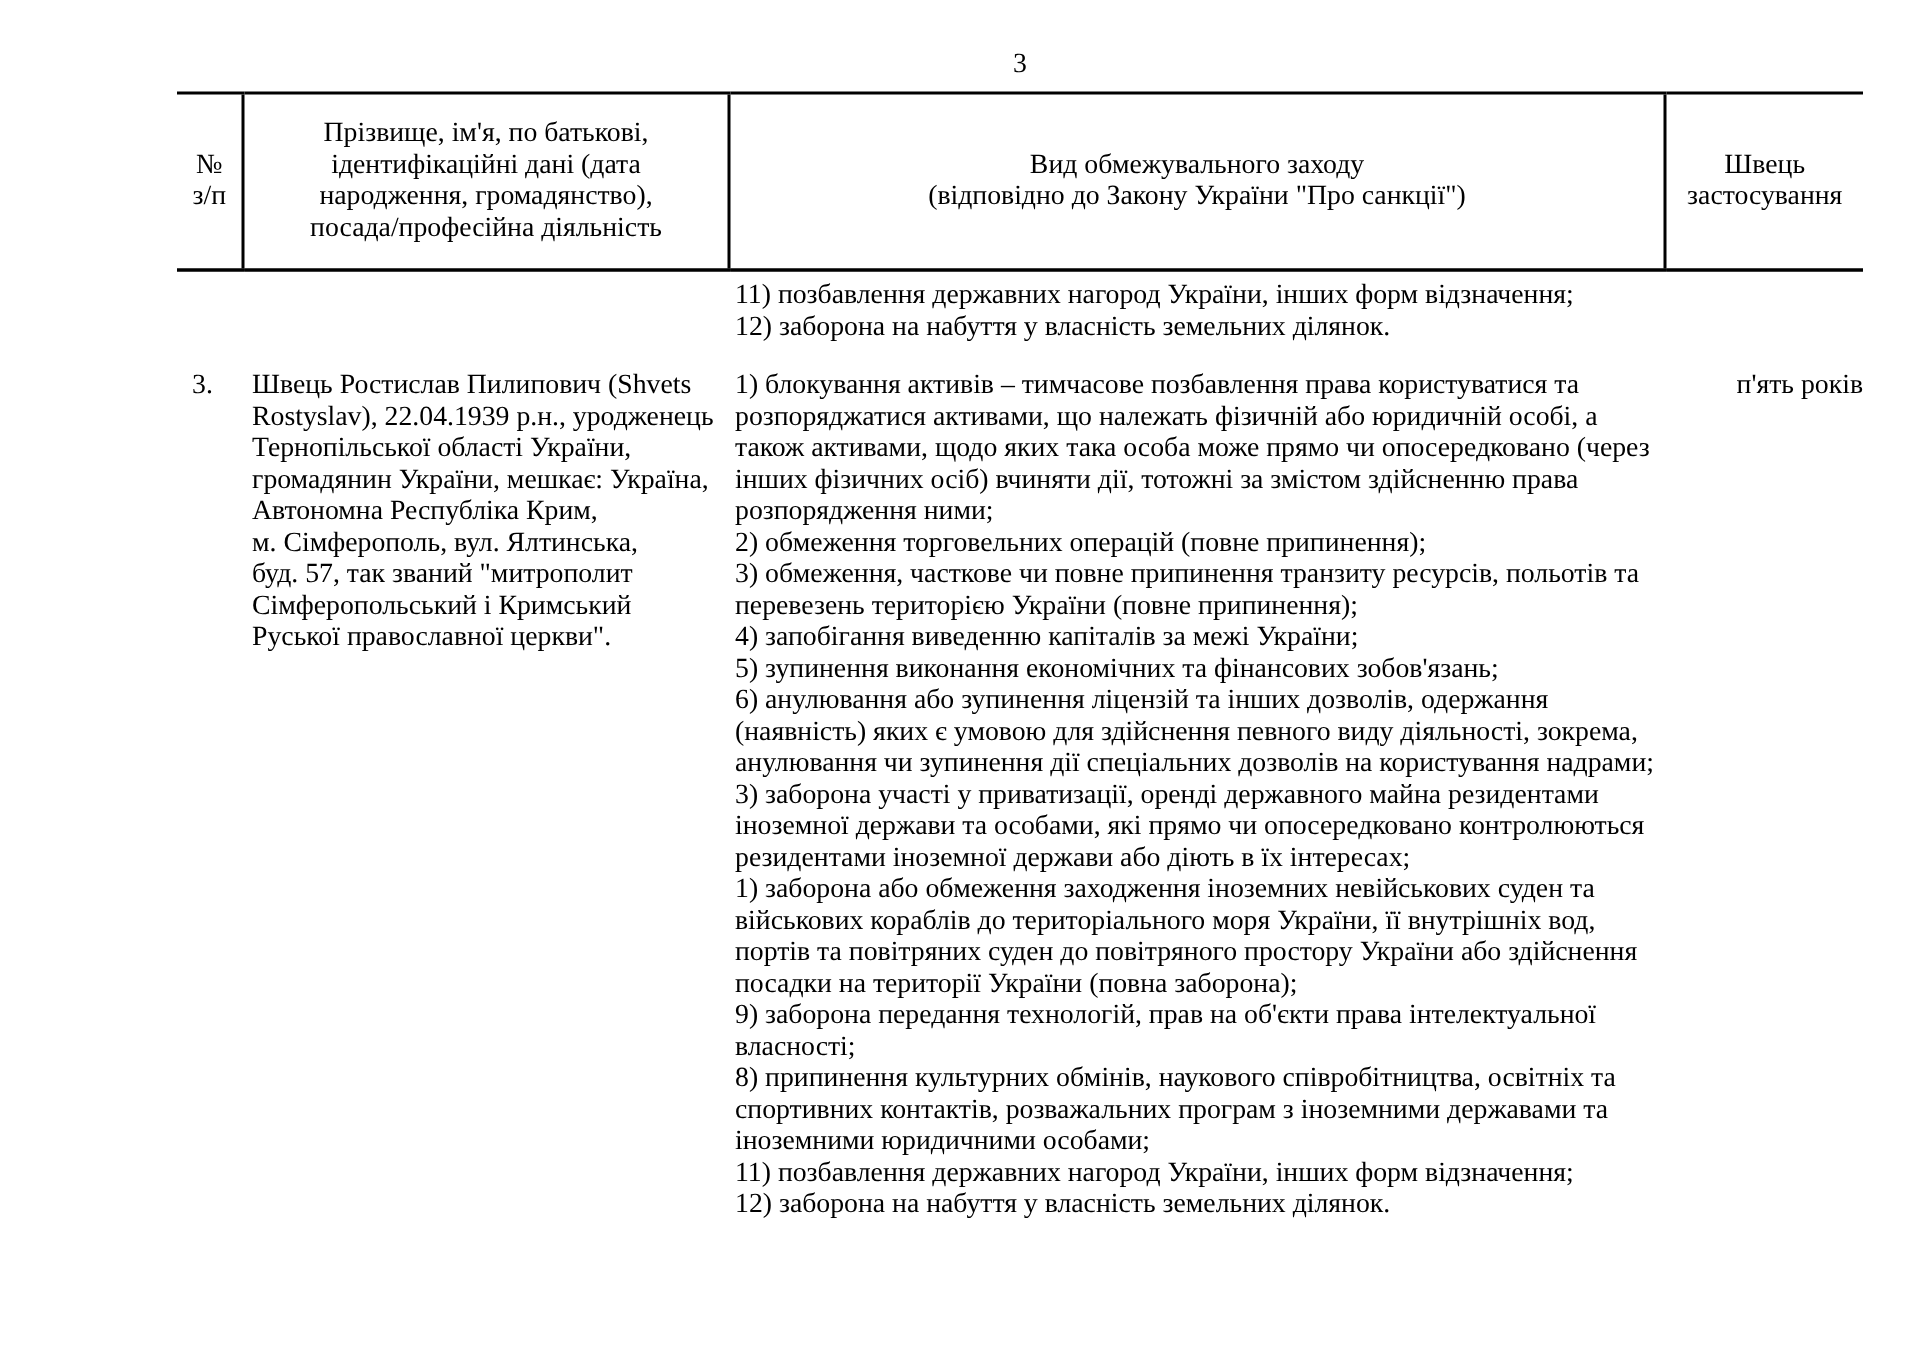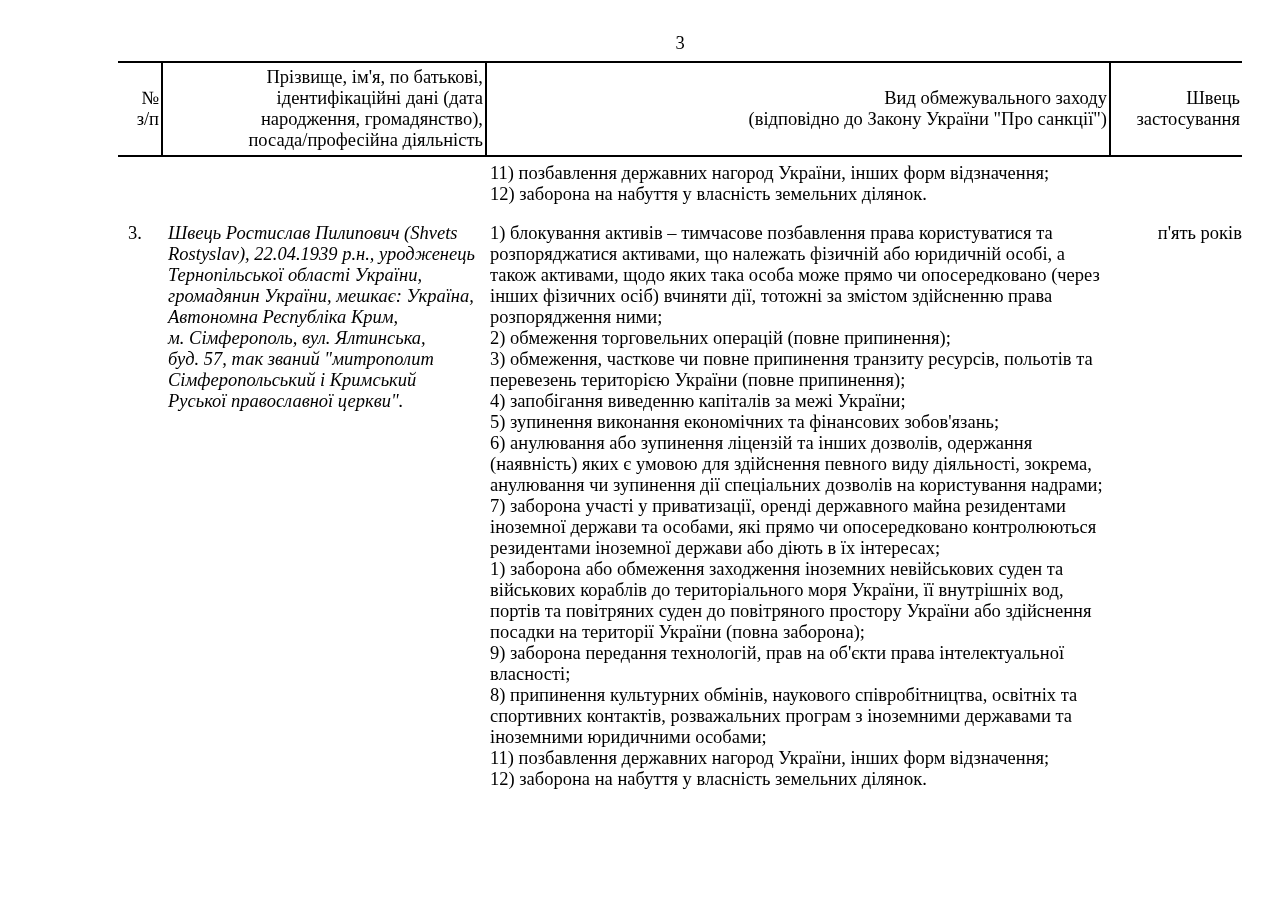--- a/index.html
+++ b/index.html
@@ -33,26 +33,26 @@
     table-layout: fixed;
     width: 1124px;
     margin-top: 7px;
   }
   table.doc-table col.c1 { width: 44px; }
   table.doc-table col.c2 { width: 324px; }
   table.doc-table col.c3 { width: 624px; }
   table.doc-table col.c4 { width: 132px; }
   thead th {
     font-weight: normal;
-    text-align: right;
+    text-align: center;
     vertical-align: middle;
     border-top: 2px solid #000;
     border-bottom: 2px solid #000;
     height: 81px;
-    padding: 4px 2px;
+    padding: 16px 2px;
     border-radius: 10px;
   }
   thead th + th {
     border-left: 2px solid #000;
   }
   .preline {
     white-space: pre-line;
   }
   tbody td {
     vertical-align: top;
@@ -65,21 +65,20 @@
   tr.row-entry > td {
     padding-top: 18px;
   }
   td.cell-number {
     text-align: center;
     padding-right: 10px;
   }
   td.cell-name {
     padding-left: 6px;
     padding-right: 4px;
-    font-style: italic;
   }
   td.cell-measures {
     padding-left: 4px;
   }
   td.cell-term {
     text-align: right;
   }
   .measure {
     white-space: pre-line;
   }
@@ -141,21 +140,21 @@
 інших фізичних осіб) вчиняти дії, тотожні за змістом здійсненню права
 розпорядження ними;</div>
             <div class="measure">2) обмеження торговельних операцій (повне припинення);</div>
             <div class="measure">3) обмеження, часткове чи повне припинення транзиту ресурсів, польотів та
 перевезень територією України (повне припинення);</div>
             <div class="measure">4) запобігання виведенню капіталів за межі України;</div>
             <div class="measure">5) зупинення виконання економічних та фінансових зобов'язань;</div>
             <div class="measure">6) анулювання або зупинення ліцензій та інших дозволів, одержання
 (наявність) яких є умовою для здійснення певного виду діяльності, зокрема,
 анулювання чи зупинення дії спеціальних дозволів на користування надрами;</div>
-            <div class="measure">7) заборона участі у приватизації, оренді державного майна резидентами
+            <div class="measure">3) заборона участі у приватизації, оренді державного майна резидентами
 іноземної держави та особами, які прямо чи опосередковано контролюються
 резидентами іноземної держави або діють в їх інтересах;</div>
             <div class="measure">1) заборона або обмеження заходження іноземних невійськових суден та
 військових кораблів до територіального моря України, її внутрішніх вод,
 портів та повітряних суден до повітряного простору України або здійснення
 посадки на території України (повна заборона);</div>
             <div class="measure">9) заборона передання технологій, прав на об'єкти права інтелектуальної
 власності;</div>
             <div class="measure">8) припинення культурних обмінів, наукового співробітництва, освітніх та
 спортивних контактів, розважальних програм з іноземними державами та

